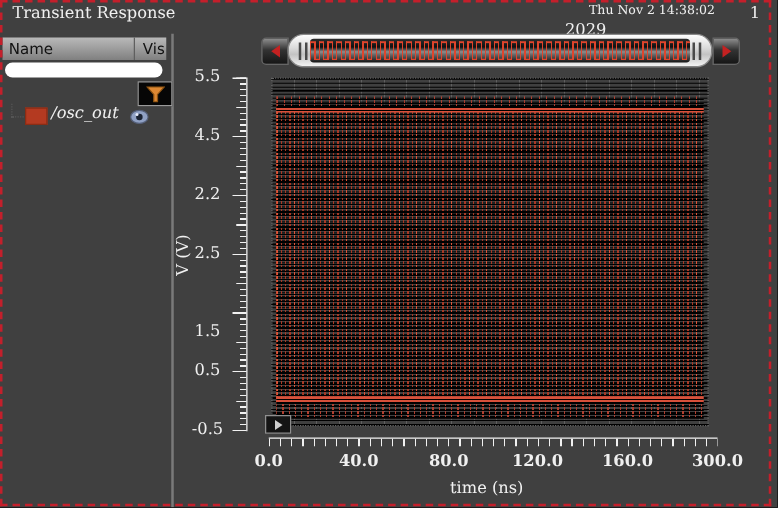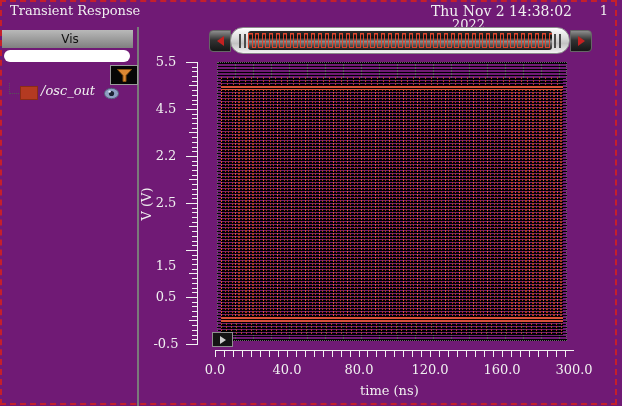--- a/index.html
+++ b/index.html
@@ -1,24 +1,24 @@
 <!DOCTYPE html>
 <html><head>
 <meta charset="utf-8">
 <style>
   html,body{margin:0;padding:0;background:#000;}
-  #screen{position:relative;width:622px;height:406px;background:#701a75;overflow:hidden;
+  #screen{position:relative;width:622px;height:406px;background:#404040;overflow:hidden;
           font-family:"DejaVu Serif","Liberation Serif",serif;color:#f0f0f0;}
   .sans{font-family:"DejaVu Sans","Liberation Sans",sans-serif;}
 
   
   #sel-border{position:absolute;left:0;top:0;width:613px;height:401px;
               border:2px dashed #c41f2b;pointer-events:none;}
   #title{position:absolute;left:10px;top:3px;font-size:13px;}
-  #timestamp{position:absolute;left:430px;top:3px;width:142px;text-align:right;font-size:14px;}
+  #timestamp{position:absolute;left:430px;top:3px;width:142px;text-align:right;font-size:10px;}
   #year-clip{position:absolute;left:452px;top:17px;font-size:13px;z-index:1;}
   #strip-num{position:absolute;left:596px;top:3px;width:16px;text-align:center;font-size:13px;}
 
   
   #panel-divider{position:absolute;left:137px;top:27px;width:2px;height:379px;background:#7a7a7a;}
   #panel-header{position:absolute;left:2px;top:30px;width:131px;height:18px;
                 background:linear-gradient(180deg,#b9b9b9,#808080);display:flex;}
   #panel-header .cell{font-size:12px;color:#111;line-height:18px;padding-left:5px;}
   #col-name{width:100px;border-right:1px solid #5f5f5f;}
   #col-vis{flex:1;text-align:center;}
@@ -89,35 +89,36 @@
        repeating-linear-gradient(0deg,#f2f2f2 0 1px,transparent 1px 4.7px);
      background-size:11px 100%,8px 100%,5px 100%;
      background-position:right 0 top 0,right 0 top 0,right 0 top 0;
      background-repeat:no-repeat;}
   .ytick{position:absolute;left:144px;width:44px;height:16px;line-height:16px;text-align:center;font-size:13px;}
   #ylab{position:absolute;left:125px;top:196px;width:44px;height:16px;text-align:center;font-size:13px;
         transform:rotate(-90deg);}
   #x-ruler{position:absolute;left:215px;top:350px;width:359px;height:7px;border-top:1px solid #f2f2f2;
      background:repeating-linear-gradient(90deg,#f2f2f2 0 1px,transparent 1px 8.97px);
      background-size:100% 6px;background-repeat:no-repeat;}
-  .xtick{position:absolute;top:362px;width:60px;text-align:center;font-size:13px;}
+  .xtick{position:absolute;top:362px;width:60px;text-align:center;font-size:13px;font-weight:bold;}
   #xlab{position:absolute;left:360px;top:383px;width:90px;text-align:left;font-size:13px;}
 </style>
 </head>
 <body>
 
 <div id="screen">
 
   <div id="title">Transient Response</div>
   <div id="timestamp">Thu Nov 2 14:38:02</div>
-  <div id="year-clip">2022</div>
+  <div id="year-clip">2029</div>
   <div id="strip-num">1</div>
 
   <div id="panel-divider"></div>
   <div id="panel-header" class="sans">
+    <div id="col-name" class="cell">Name</div>
     <div id="col-vis" class="cell">Vis</div>
   </div>
   <input id="search-box" class="sans" type="text" value="" style="">
   <div id="filter-btn">
     <svg width="15" height="13" viewBox="0 0 15 13">
       <polygon points="0.5,0.5 14.5,0.5 9,6.5 9,12.5 6,12.5 6,6.5" fill="#dd8833" stroke="#8a5212" stroke-width="1"></polygon>
     </svg>
   </div>
   <div id="tree-elbow"></div>
   <div id="swatch"></div>

